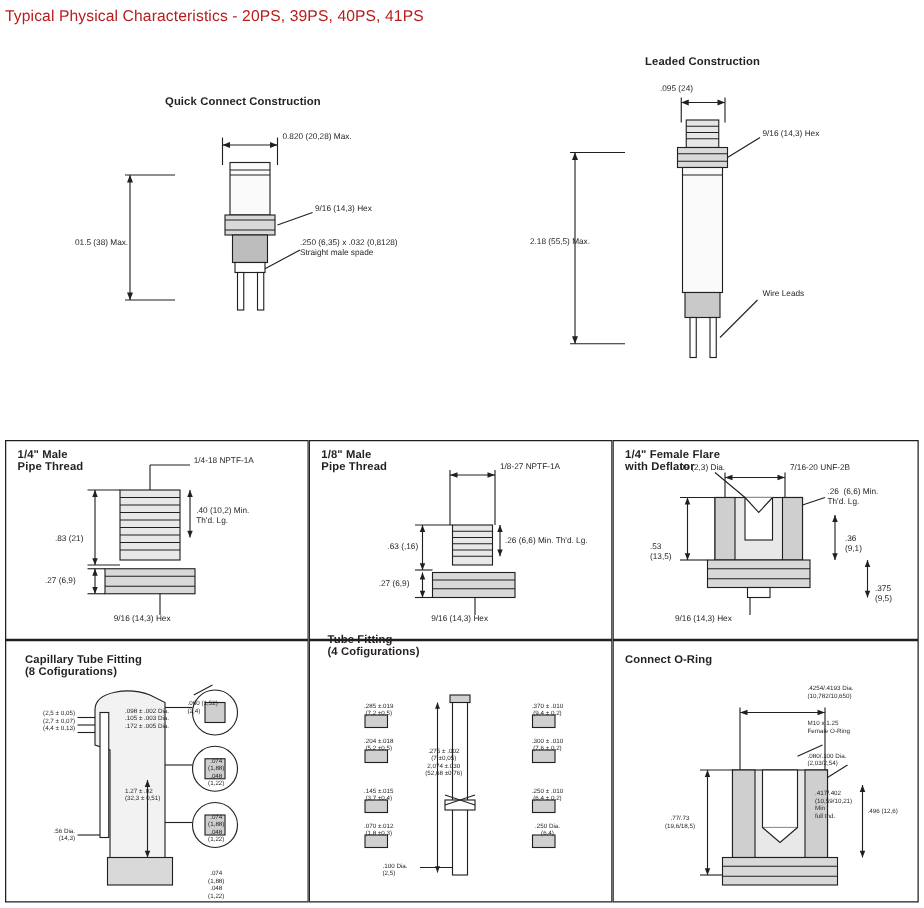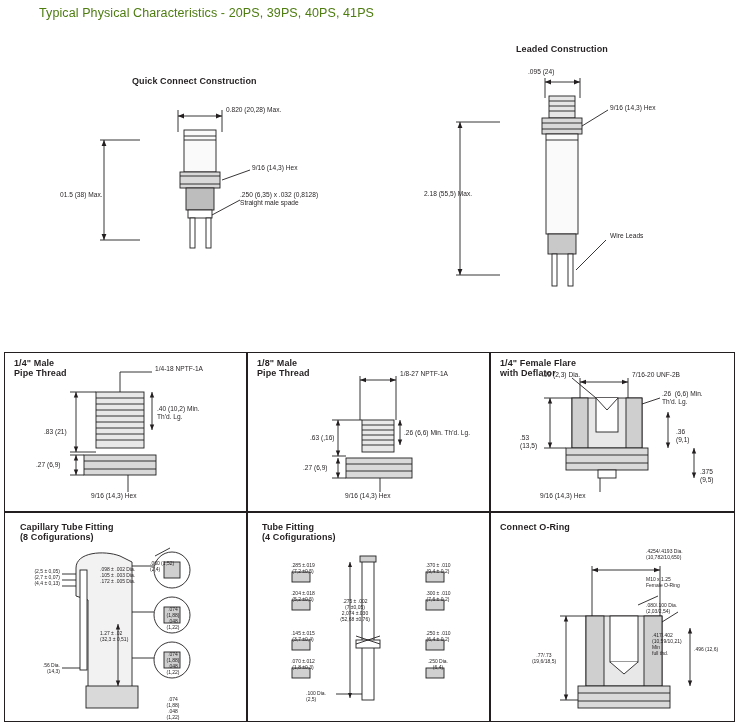--- a/index.html
+++ b/index.html
@@ -16,24 +16,23 @@
     overflow: hidden;
   }
   .page {
     position: relative;
     width: 739px;
     height: 726px;
   }
   .sec-title {
     position: absolute;
     font-size: 12.5px;
-    color: #4d7c0f;
+    color: #b91c1c;
     letter-spacing: 0.1px;
     white-space: nowrap;
-    margin-left: 35px;
   }
   #title-typ-phys { left: 4px; top: 6px; }
   #title-typ-fit  { left: 4px; top: 316px; }
 
   .dw-title {
     position: absolute;
     font-size: 9px;
     font-weight: bold;
     white-space: nowrap;
     letter-spacing: 0.1px;
@@ -176,21 +175,21 @@
   <div class="cellbox" style="left:490px; top:512px; width:245px; height:210px;"></div>
 
   <div class="dw-title" style="left:14px; top:358px; white-space:pre;">1/4" Male
 Pipe Thread</div>
   <div class="dw-title" style="left:257px; top:358px; white-space:pre;">1/8" Male
 Pipe Thread</div>
   <div class="dw-title" style="left:500px; top:358px; white-space:pre;">1/4" Female Flare
 with Deflator</div>
   <div class="dw-title" style="left:20px; top:522px; white-space:pre;">Capillary Tube Fitting
 (8 Cofigurations)</div>
-  <div class="dw-title" style="left:262px; top:522px; white-space:pre;">Tube Fitting
+  <div class="dw-title" style="left:262px; top:506px; white-space:pre;">Tube Fitting
 (4 Cofigurations)</div>
   <div class="dw-title" style="left:500px; top:522px; white-space:pre;">Connect O-Ring</div>
 
   <svg width="739" height="726">
     <g stroke="#231f20" fill="none" stroke-width="0.9">
 
       <line x1="120" y1="372" x2="152" y2="372"></line>
       <line x1="120" y1="372" x2="120" y2="392"></line>
 
       <rect x="96" y="392" width="48" height="56" fill="#e8e8e8"></rect>

